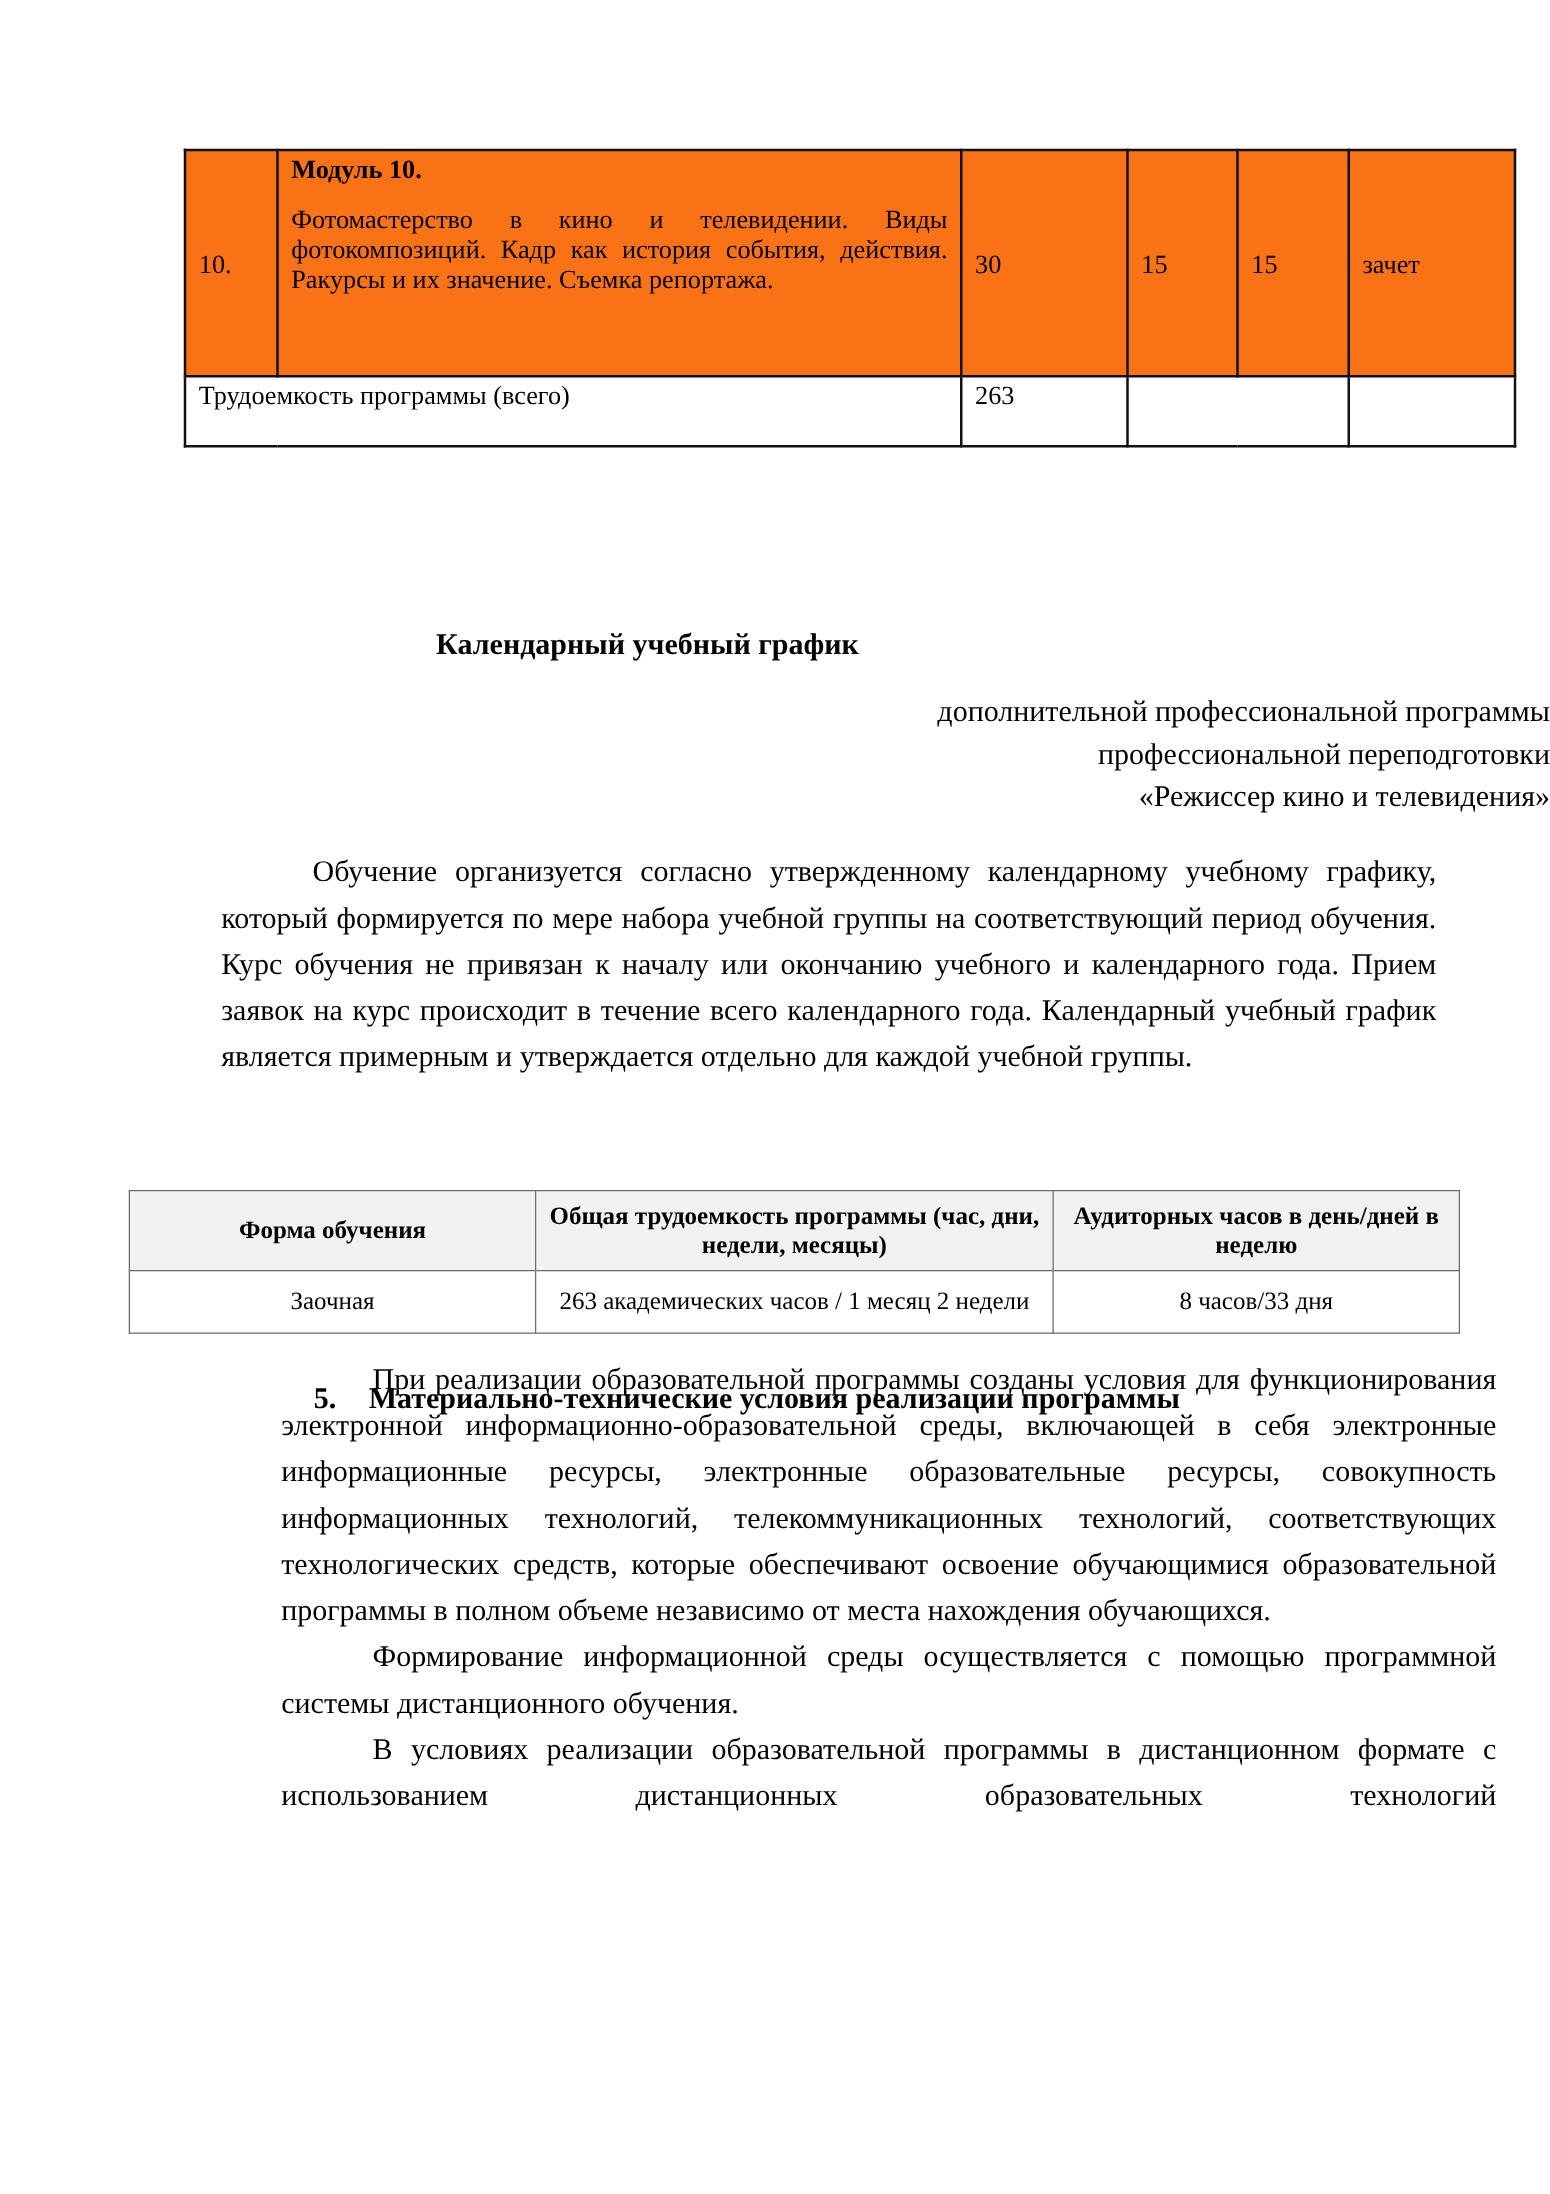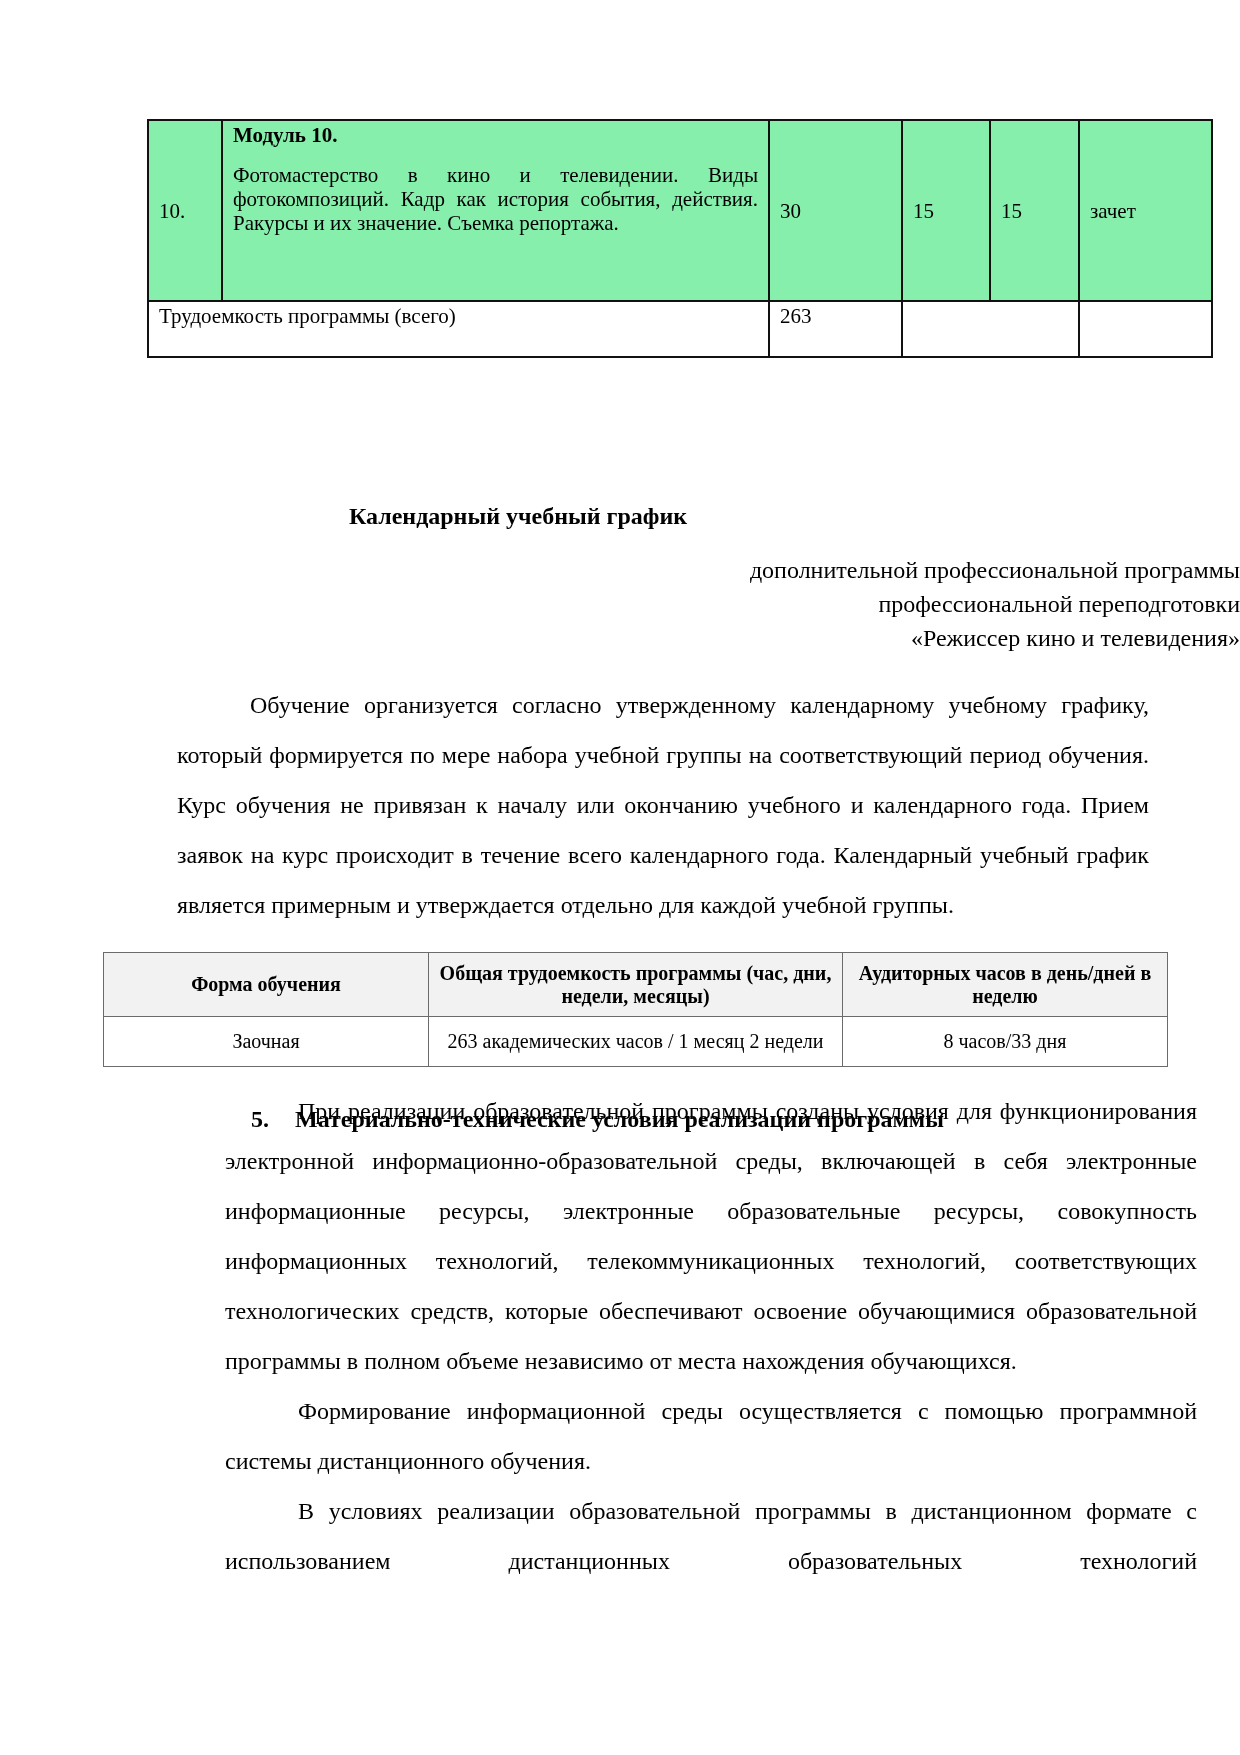--- a/index.html
+++ b/index.html
@@ -4,35 +4,35 @@
 <style>
   html, body { margin: 0; padding: 0; background: #ffffff; }
   body { width: 1240px; height: 1755px; position: relative; overflow: hidden;
          font-family: "Liberation Serif", "DejaVu Serif", serif; color: #000; }
   .abs { position: absolute; }
 
   
   .t1 { position: absolute; left: 147px; top: 119px; width: 1064px; border-collapse: collapse;
         table-layout: fixed; font-size: 21px; line-height: 24px; }
   .t1 td { border: 2px solid #111; padding: 0 10px; vertical-align: middle; }
-  .t1 tr.r1 td { background: #86efac; height: 177px; }
+  .t1 tr.r1 td { background: #f97316; height: 177px; }
   .t1 tr.r2 td { height: 91px; }
   .t1 tr.r3 td { height: 52px; }
   .t1 .bold { font-weight: normal; }
   .t1 .mod-title { font-weight: bold; display: block; margin-bottom: 16px; }
   .t1 .mod-desc { display: block; text-align: justify; text-align-last: left; }
   .t1 td.top { vertical-align: top; padding-top: 2px; }
   .t1 td.bottom-ish { vertical-align: bottom; padding-bottom: 16px; }
 
   
   .title { left: 0; width: 1036px; top: 503px; text-align: center; font-weight: bold; font-size: 24px; }
   .subtitle { left: 0; width: 1240px; top: 553px; text-align: right; font-size: 24px; line-height: 34px; }
 
   
-  .para { left: 177px; width: 972px; font-size: 24px; line-height: 50px; text-align: justify; }
+  .para { left: 177px; width: 972px; font-size: 24px; line-height: 37px; text-align: justify; }
   .para p { margin: 0; text-indent: 73px; }
 
   
   .t2 { position: absolute; left: 103px; top: 952px; width: 1064px; border-collapse: collapse;
         table-layout: fixed; font-size: 20px; line-height: 23px; }
   .t2 td, .t2 th { border: 1.5px solid #6b6b6b; text-align: center; padding: 0 6px; }
   .t2 th { background: #f2f2f2; font-weight: bold; height: 63px; }
   .t2 td { height: 49px; }
 
   .sec-heading { left: 251px; top: 1106px; font-weight: bold; font-size: 24px; white-space: nowrap; }

